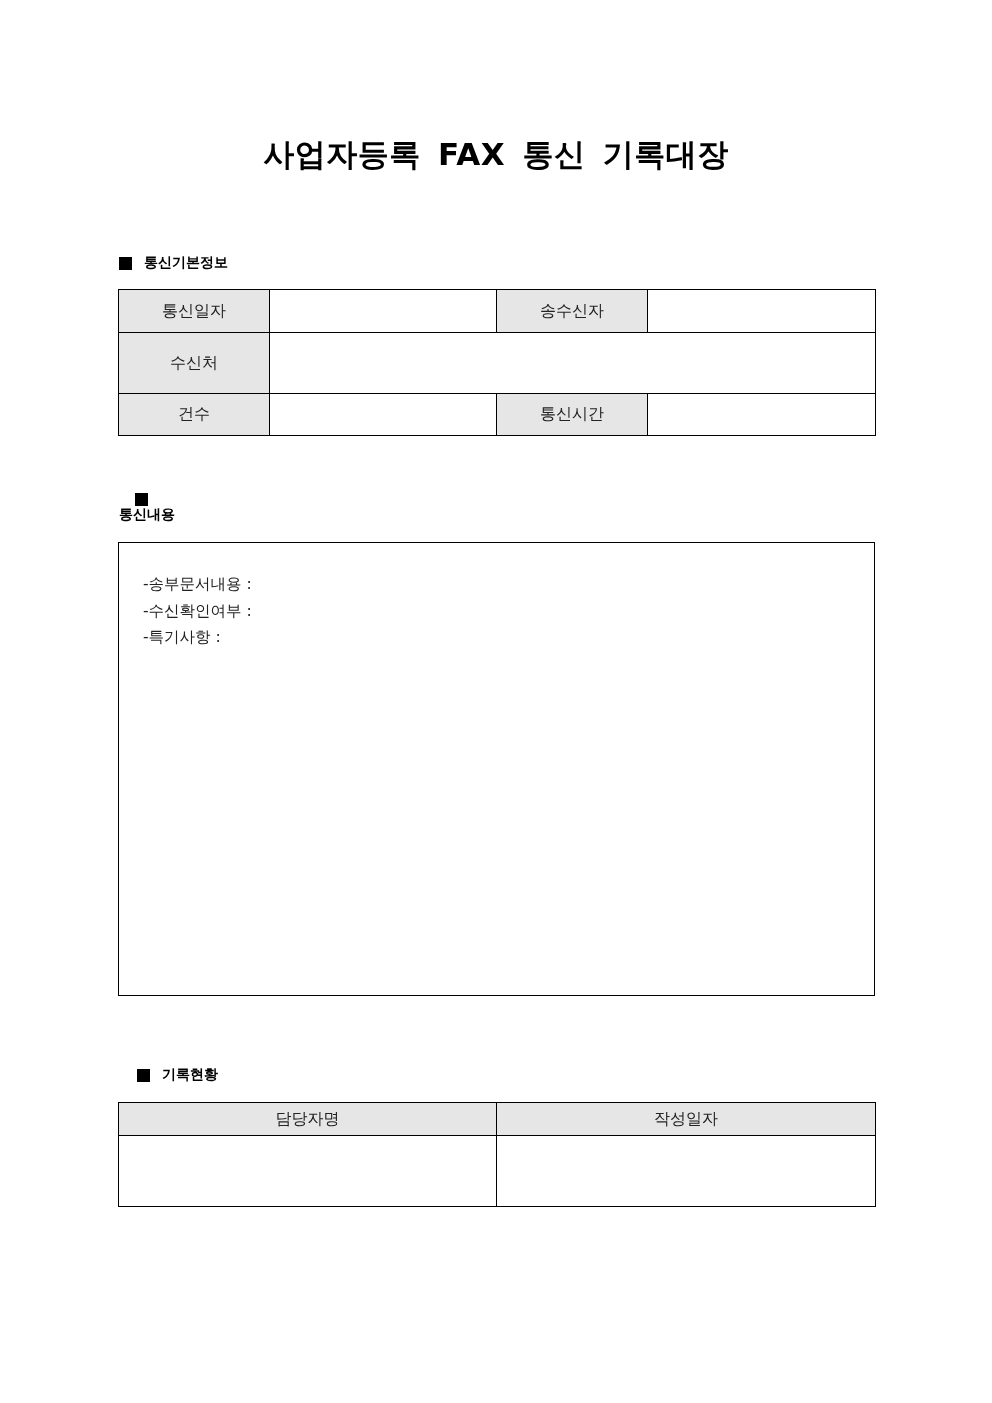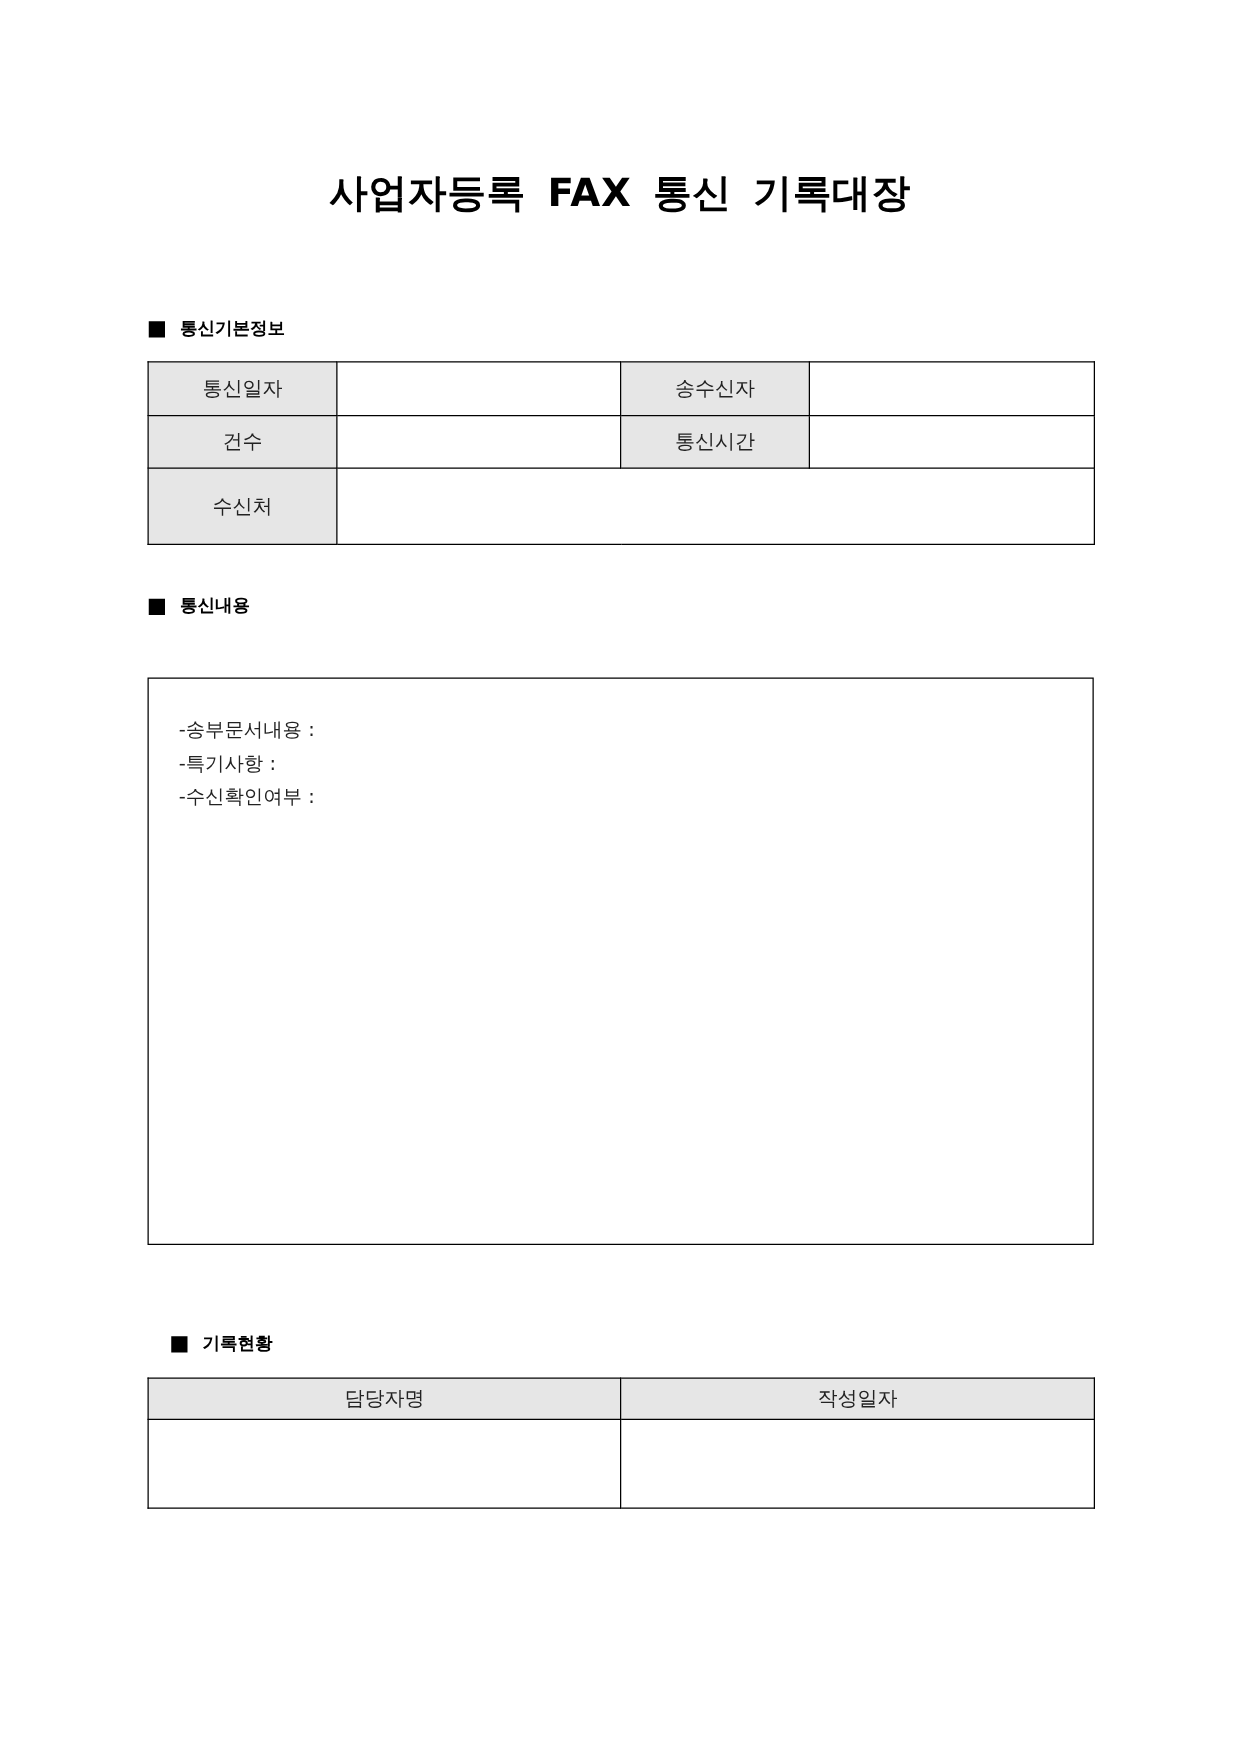--- a/index.html
+++ b/index.html
@@ -43,42 +43,42 @@
       <col style="width:151px">
       <col style="width:228px">
   </colgroup>
   <tbody>
       <tr style="height:43px;">
     <td class="label">통신일자</td>
     <td class="value"></td>
     <td class="label">송수신자</td>
     <td class="value"></td>
   </tr>
+  <tr style="height:61px;">
+    <td class="label">수신처</td>
+    <td class="value" colspan="3"></td>
+  </tr>
   <tr style="height:42px;">
     <td class="label">건수</td>
     <td class="value"></td>
     <td class="label">통신시간</td>
     <td class="value"></td>
   </tr>
-  <tr style="height:61px;">
-    <td class="label">수신처</td>
-    <td class="value" colspan="3"></td>
-  </tr>
 </tbody>
   </table>
 
-<div class="section-heading" style="top:476px;">
+<div class="section-heading" style="top:493px;flex-direction:column;">
   <span class="sq"></span>
   <span>통신내용</span>
 </div>
 
 <div class="content-box">
   <span class="content-line">-송부문서내용 :</span>
+  <span class="content-line">-수신확인여부 :</span>
   <span class="content-line">-특기사항 :</span>
-  <span class="content-line">-수신확인여부 :</span>
 </div>
 
 <div class="section-heading" style="top:1066px;margin-left:18px;">
   <span class="sq"></span>
   <span>기록현황</span>
 </div>
 
 <table style="top:1102px;">
   <colgroup>
       <col style="width:378px">

